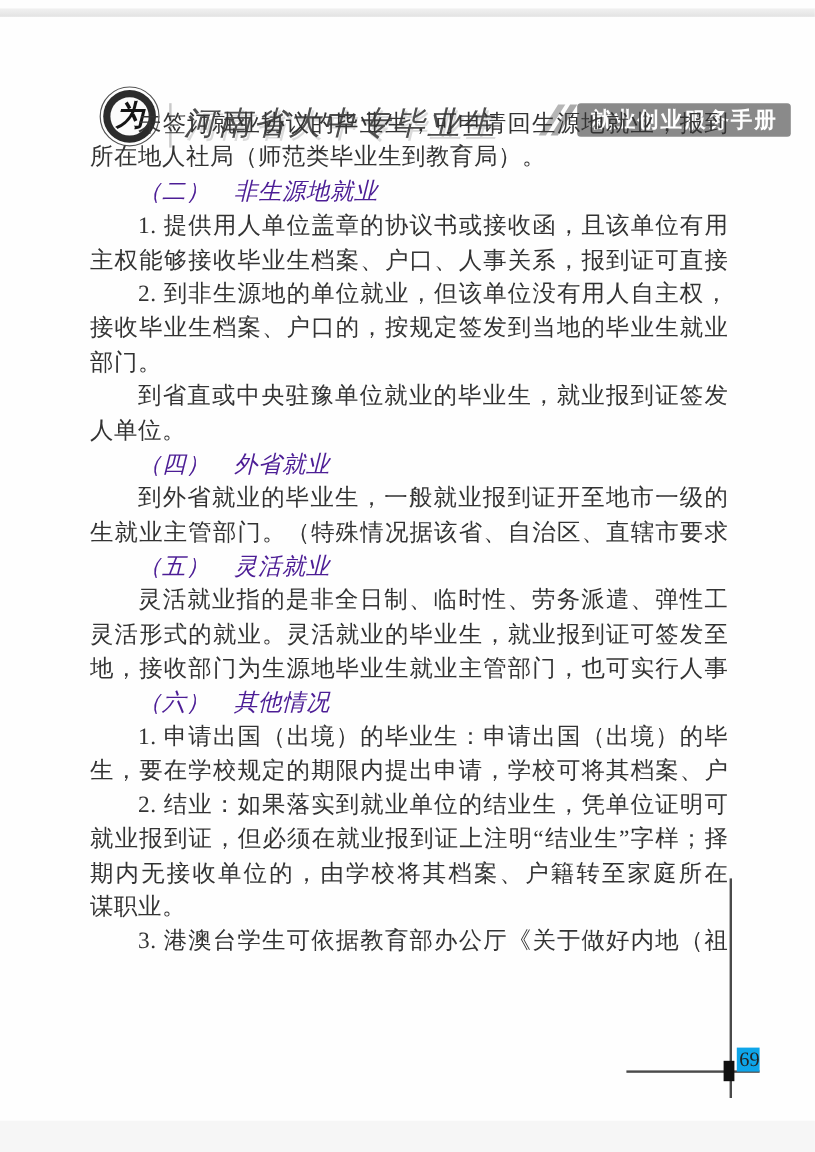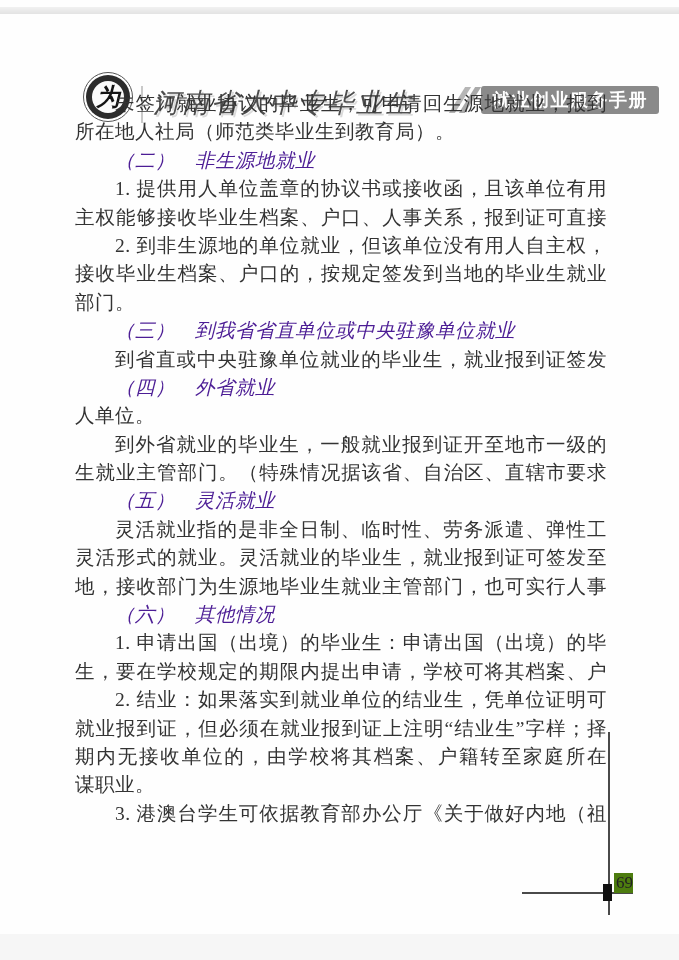--- a/index.html
+++ b/index.html
@@ -44,21 +44,21 @@
     overflow:hidden;text-align:justify;letter-spacing:0.5px;}
   .line.fill{text-align-last:justify;}
   .line.indent{padding-left:40px;}
   .line.kai{font-style:italic;color:#4c1d95;}
 
   
   .rule-v{position:absolute;left:608px;top:732px;width:2px;height:183px;background:#4a4a4a;}
   .rule-h{position:absolute;left:522px;top:892px;width:111px;height:2px;background:#4a4a4a;}
   .page-marker{position:absolute;left:603px;top:884px;width:9px;height:17px;background:#101010;}
   .page-number{position:absolute;left:614px;top:873px;font-size:17px;color:#222;
-    background:#4d7c0f;padding-left:2px;}
+    background:#0ea5e9;padding-left:2px;}
 </style>
 </head>
 <body>
 
 <div class="top-band"></div>
 
 <div class="header">
   <div class="seal">
     <div class="seal-ring">
       <div class="seal-inner">为</div>
@@ -75,24 +75,23 @@
 
 <div class="page-body">
   <div class="line indent fill">未签订就业协议的毕业生，可申请回生源地就业，报到生源</div>
   <div class="line">所在地人社局（师范类毕业生到教育局）。</div>
   <div class="line indent kai">（二）　非生源地就业</div>
   <div class="line indent fill">1. 提供用人单位盖章的协议书或接收函，且该单位有用人自</div>
   <div class="line fill">主权能够接收毕业生档案、户口、人事关系，报到证可直接签发</div>
   <div class="line indent fill">2. 到非生源地的单位就业，但该单位没有用人自主权，不能</div>
   <div class="line fill">接收毕业生档案、户口的，按规定签发到当地的毕业生就业主管</div>
   <div class="line">部门。</div>
-  <div class="line indent kai">（三）　到我省省直单位或中央驻豫单位就业</div>
   <div class="line indent fill">到省直或中央驻豫单位就业的毕业生，就业报到证签发至用</div>
+  <div class="line">人单位。</div>
   <div class="line indent kai">（四）　外省就业</div>
-  <div class="line">人单位。</div>
   <div class="line indent fill">到外省就业的毕业生，一般就业报到证开至地市一级的毕业</div>
   <div class="line fill">生就业主管部门。（特殊情况据该省、自治区、直辖市要求办理）</div>
   <div class="line indent kai">（五）　灵活就业</div>
   <div class="line indent fill">灵活就业指的是非全日制、临时性、劳务派遣、弹性工作等</div>
   <div class="line fill">灵活形式的就业。灵活就业的毕业生，就业报到证可签发至生源</div>
   <div class="line fill">地，接收部门为生源地毕业生就业主管部门，也可实行人事代理。</div>
   <div class="line indent kai">（六）　其他情况</div>
   <div class="line indent fill">1. 申请出国（出境）的毕业生：申请出国（出境）的毕业</div>
   <div class="line fill">生，要在学校规定的期限内提出申请，学校可将其档案、户口关</div>
   <div class="line indent fill">2. 结业：如果落实到就业单位的结业生，凭单位证明可签发</div>

